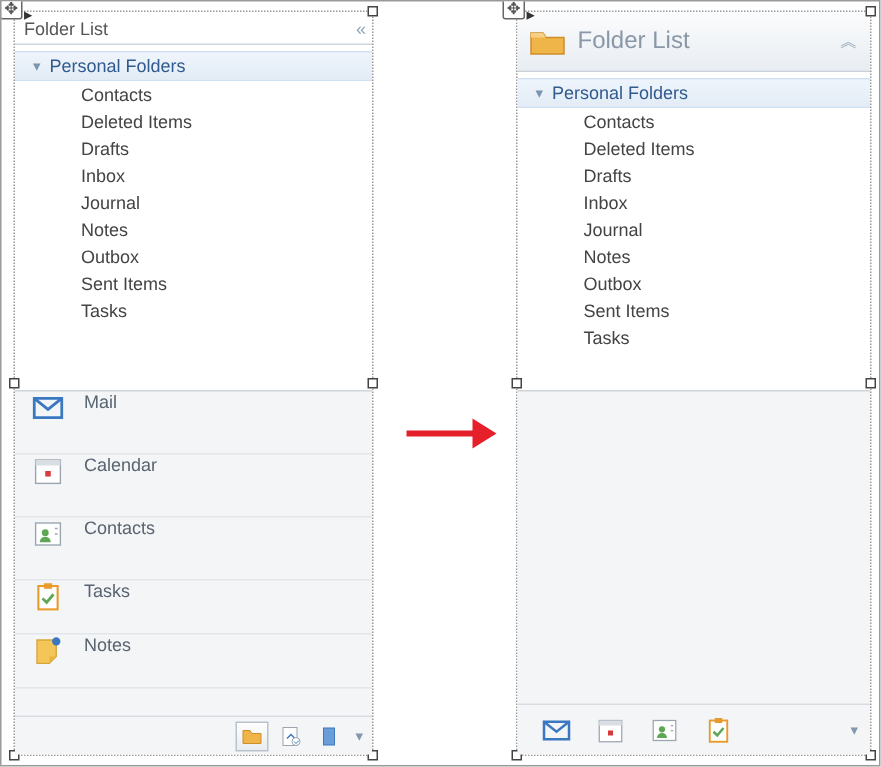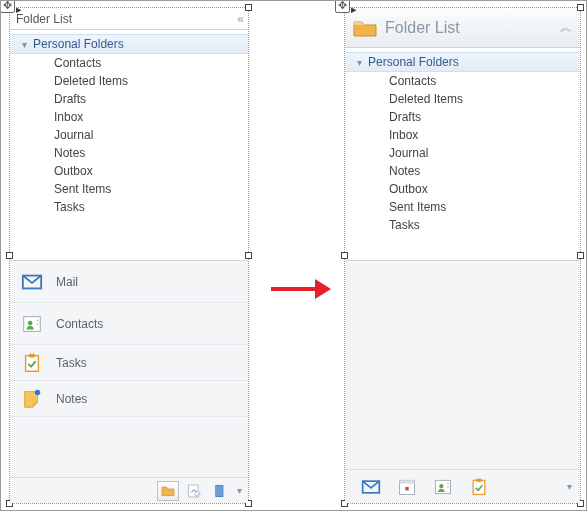--- a/index.html
+++ b/index.html
@@ -66,21 +66,21 @@
   .root-row .tw { color:#7b94af; margin-right:6px; font-size:10px }
   .leaf { padding:2px 4px 2px 44px; color:#444; }
 
   
   .nav-area-left {
     position:absolute; left:0; right:0; bottom:26px; top:252px;
     background:#f3f5f7;
     border-top:1px solid #d0d5da;
   }
   .nav-item {
-    display:flex; align-items:center;
+    display:flex; align-items:flex-start;
     height:42px; padding:0 10px;
     border-bottom:1px solid #e3e7eb;
     color:#5a6470;
   }
   .nav-item .ic { width:24px; height:22px; margin-right:12px; display:flex;align-items:center;justify-content:center; position:relative;}
   .nav-item.small { height:36px; }
 
   
   .btm {
     position:absolute; left:0; right:0; bottom:0;
@@ -164,20 +164,30 @@
             <svg width="22" height="22" viewBox="0 0 24 24">
               <rect x="2" y="5" width="20" height="14" fill="none" stroke="#3a78c2" stroke-width="2"></rect>
               <path d="M2 5l10 8 10-8" fill="none" stroke="#3a78c2" stroke-width="2"></path>
             </svg>
           </span>
           <span>Mail</span>
         </div>
         <div class="nav-item">
           <span class="ic">
             <svg width="22" height="22" viewBox="0 0 24 24">
+              <rect x="3" y="4" width="18" height="17" fill="#fff" stroke="#9aa5b0"></rect>
+              <rect x="3" y="4" width="18" height="4" fill="#d9dee3"></rect>
+              <rect x="10" y="12" width="4" height="4" fill="#d63a3a"></rect>
+            </svg>
+          </span>
+          <span>Calendar</span>
+        </div>
+        <div class="nav-item">
+          <span class="ic">
+            <svg width="22" height="22" viewBox="0 0 24 24">
               <rect x="3" y="4" width="18" height="16" fill="#fff" stroke="#9aa5b0"></rect>
               <circle cx="10" cy="11" r="2.5" fill="#5fa756"></circle>
               <path d="M6 18c0-2.5 2-4 4-4s4 1.5 4 4" fill="#5fa756"></path>
               <line x1="17" y1="8" x2="19" y2="8" stroke="#9aa5b0"></line>
               <line x1="17" y1="12" x2="19" y2="12" stroke="#9aa5b0"></line>
             </svg>
           </span>
           <span>Contacts</span>
         </div>
         <div class="nav-item small">

